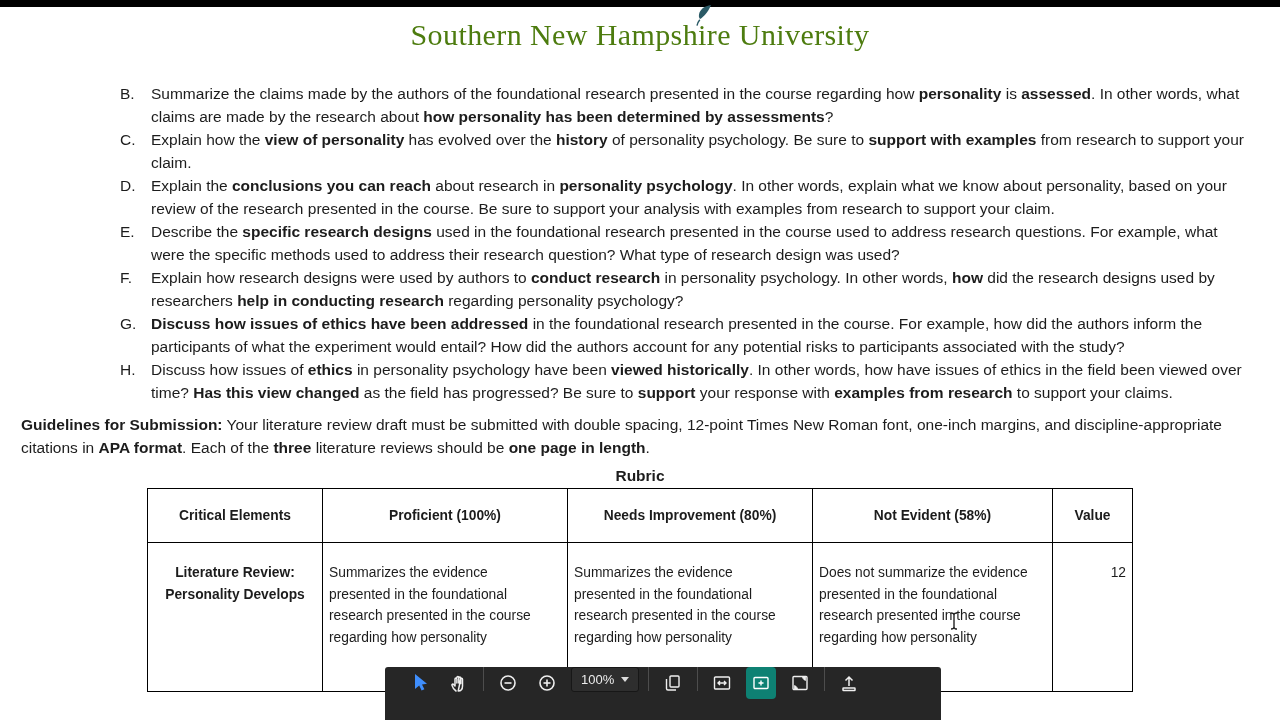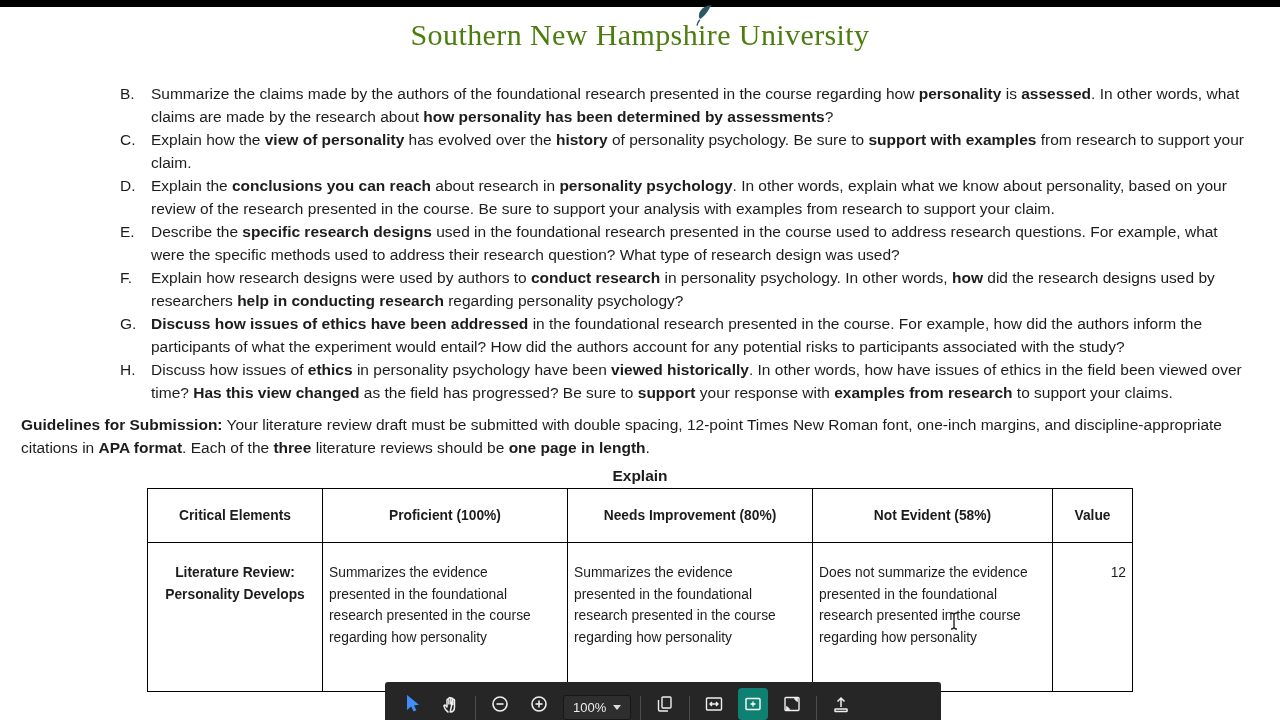--- a/index.html
+++ b/index.html
@@ -31,23 +31,23 @@
     margin:3px auto 0;border-collapse:collapse;width:985px;
     font-size:13.8px;table-layout:fixed;
   }
   table.rubric th,table.rubric td{border:1px solid #000;}
   table.rubric th{font-weight:700;text-align:center;padding:17px 4px;line-height:19px;}
   table.rubric td{vertical-align:top;padding:19px 6px;line-height:21.5px;height:110px;}
   td.cell-element{text-align:center;font-weight:700;}
   td.cell-value{text-align:right;font-weight:400;}
   
   .toolbar{
-    position:absolute;left:385px;bottom:0;width:556px;height:38px;z-index:9;
+    position:absolute;left:385px;bottom:0;width:556px;height:53px;z-index:9;
     background:var(--toolbar-bg,#262626);border-radius:3px 3px 0 0;
-    display:flex;align-items:flex-end;gap:9px;padding:0 12px;box-sizing:border-box;
+    display:flex;align-items:flex-start;gap:9px;padding:0 20px;box-sizing:border-box;
   }
   .tbtn{background:transparent;border:none;padding:0;margin:0;width:30px;height:32px;
     display:flex;align-items:center;justify-content:center;cursor:pointer;}
   .tbtn.active{background:var(--active-tool,#0e8173);border-radius:4px;}
   .tdiv{width:1px;height:24px;background:#4d4d4d;flex:none;}
   .zoomctl{
     display:flex;align-items:center;gap:7px;background:#2e2e2e;border:1px solid #171717;
     border-radius:3px;padding:4px 9px;color:#ececec;font-size:13px;cursor:pointer;
   }
   .caret{width:0;height:0;border-left:4px solid transparent;border-right:4px solid transparent;
@@ -94,21 +94,21 @@
       <div class="list-item">
         <span class="letter">G.</span>
         <div class="itext"><span class="b">Discuss how issues of ethics have been addressed</span><span> in the foundational research presented in the course. For example, how did the authors inform the participants of what the experiment would entail? How did the authors account for any potential risks to participants associated with the study?</span></div>
       </div>
       <div class="list-item">
         <span class="letter">H.</span>
         <div class="itext"><span>Discuss how issues of </span><span class="b">ethics</span><span> in personality psychology have been </span><span class="b">viewed historically</span><span>. In other words, how have issues of ethics in the field been viewed over time? </span><span class="b">Has this view changed</span><span> as the field has progressed? Be sure to </span><span class="b">support</span><span> your response with </span><span class="b">examples from research</span><span> to support your claims.</span></div>
       </div>
     </div>
   <div class="para guidelines"><span class="b">Guidelines for Submission:</span><span> Your literature review draft must be submitted with double spacing, 12-point Times New Roman font, one-inch margins, and discipline-appropriate citations in </span><span class="b">APA format</span><span>. Each of the </span><span class="b">three</span><span> literature reviews should be </span><span class="b">one page in length</span><span>.</span></div>
-  <div class="rubric-title">Explain</div>
+  <div class="rubric-title">Rubric</div>
   <table class="rubric">
     <colgroup>
       <col style="width:175px">
         <col style="width:245px">
         <col style="width:245px">
         <col style="width:240px">
         <col style="width:80px">
     </colgroup>
     <thead>
         <tr>

